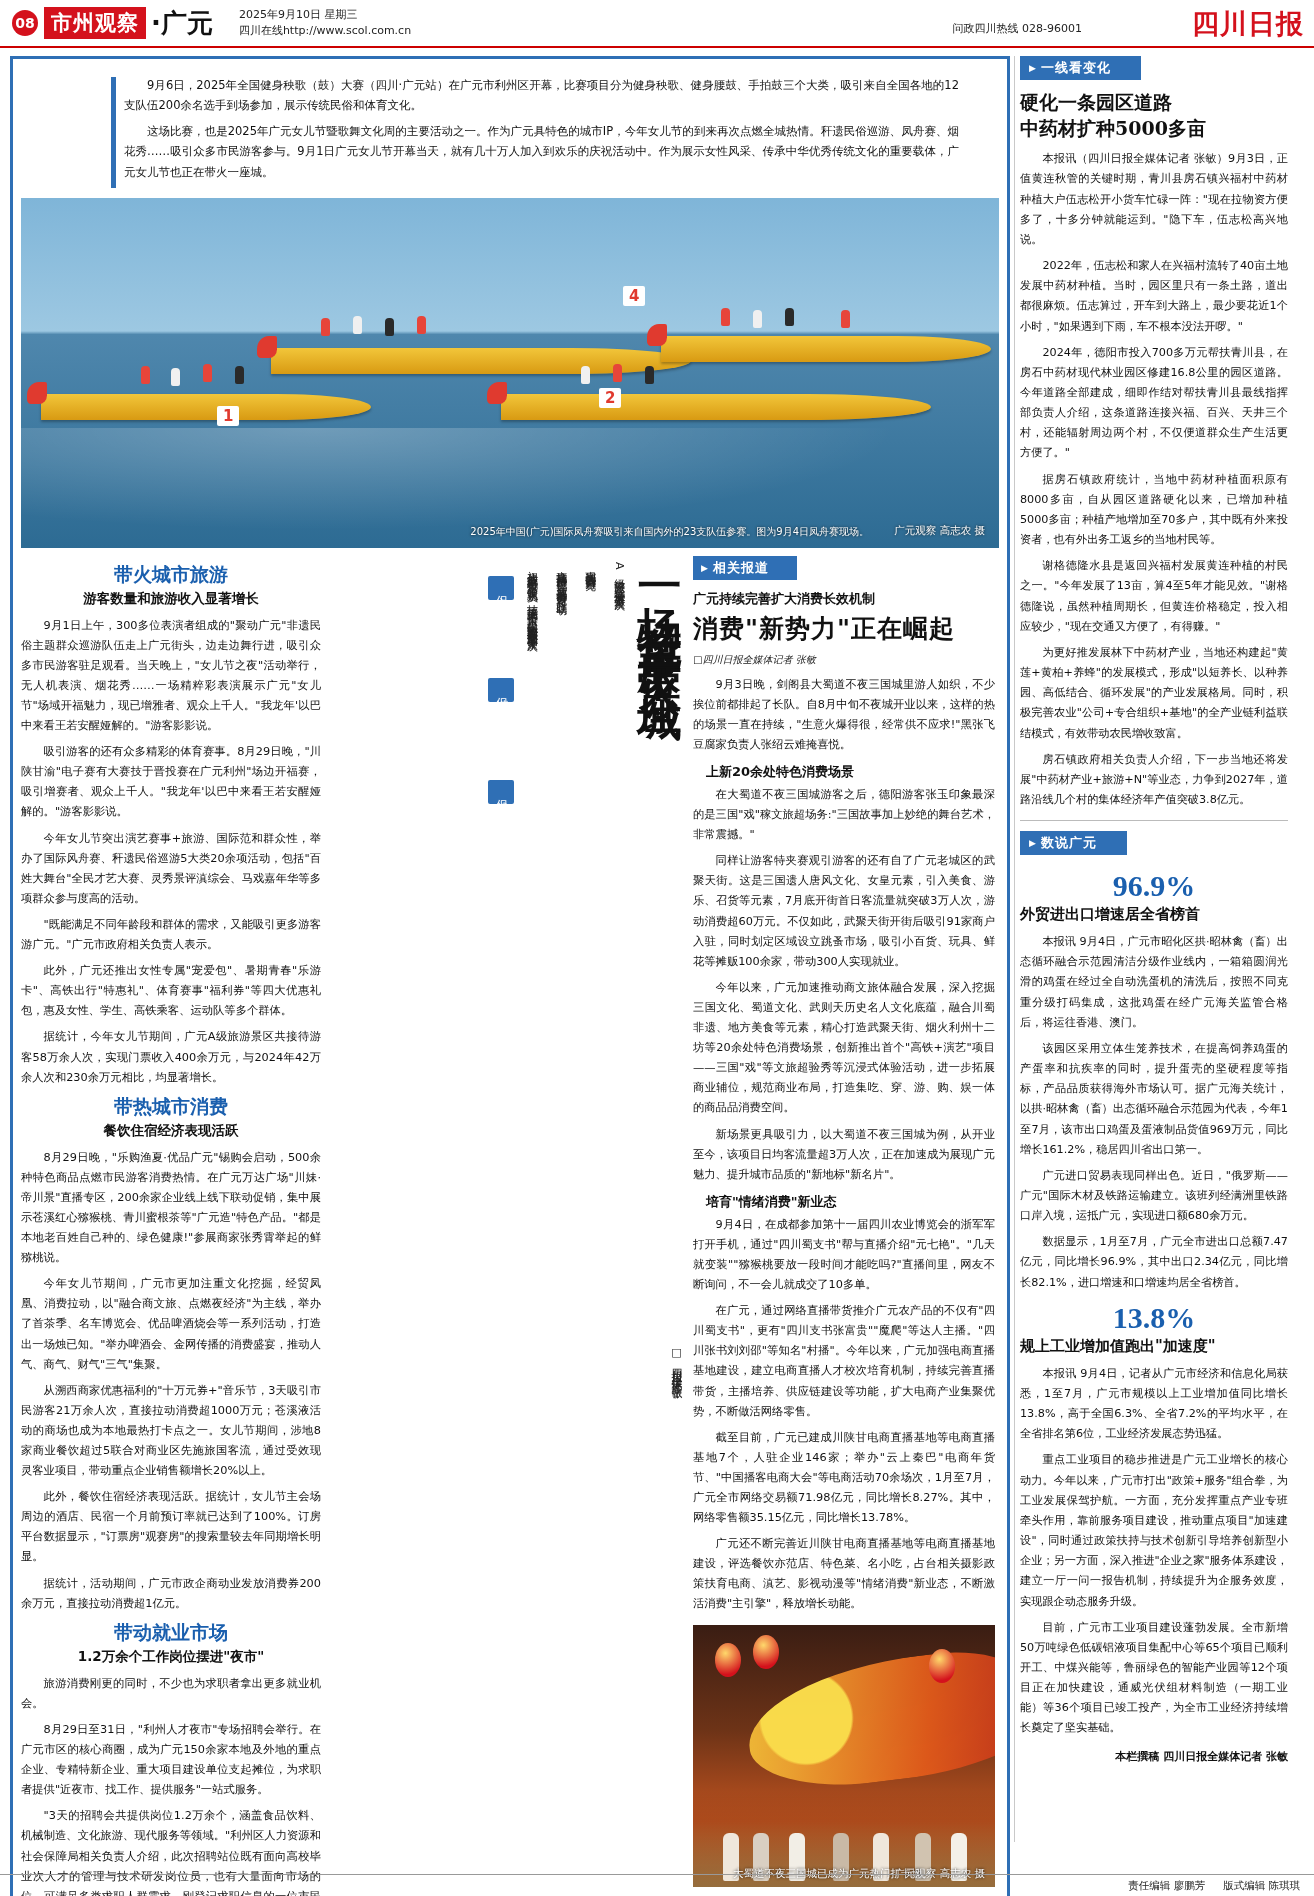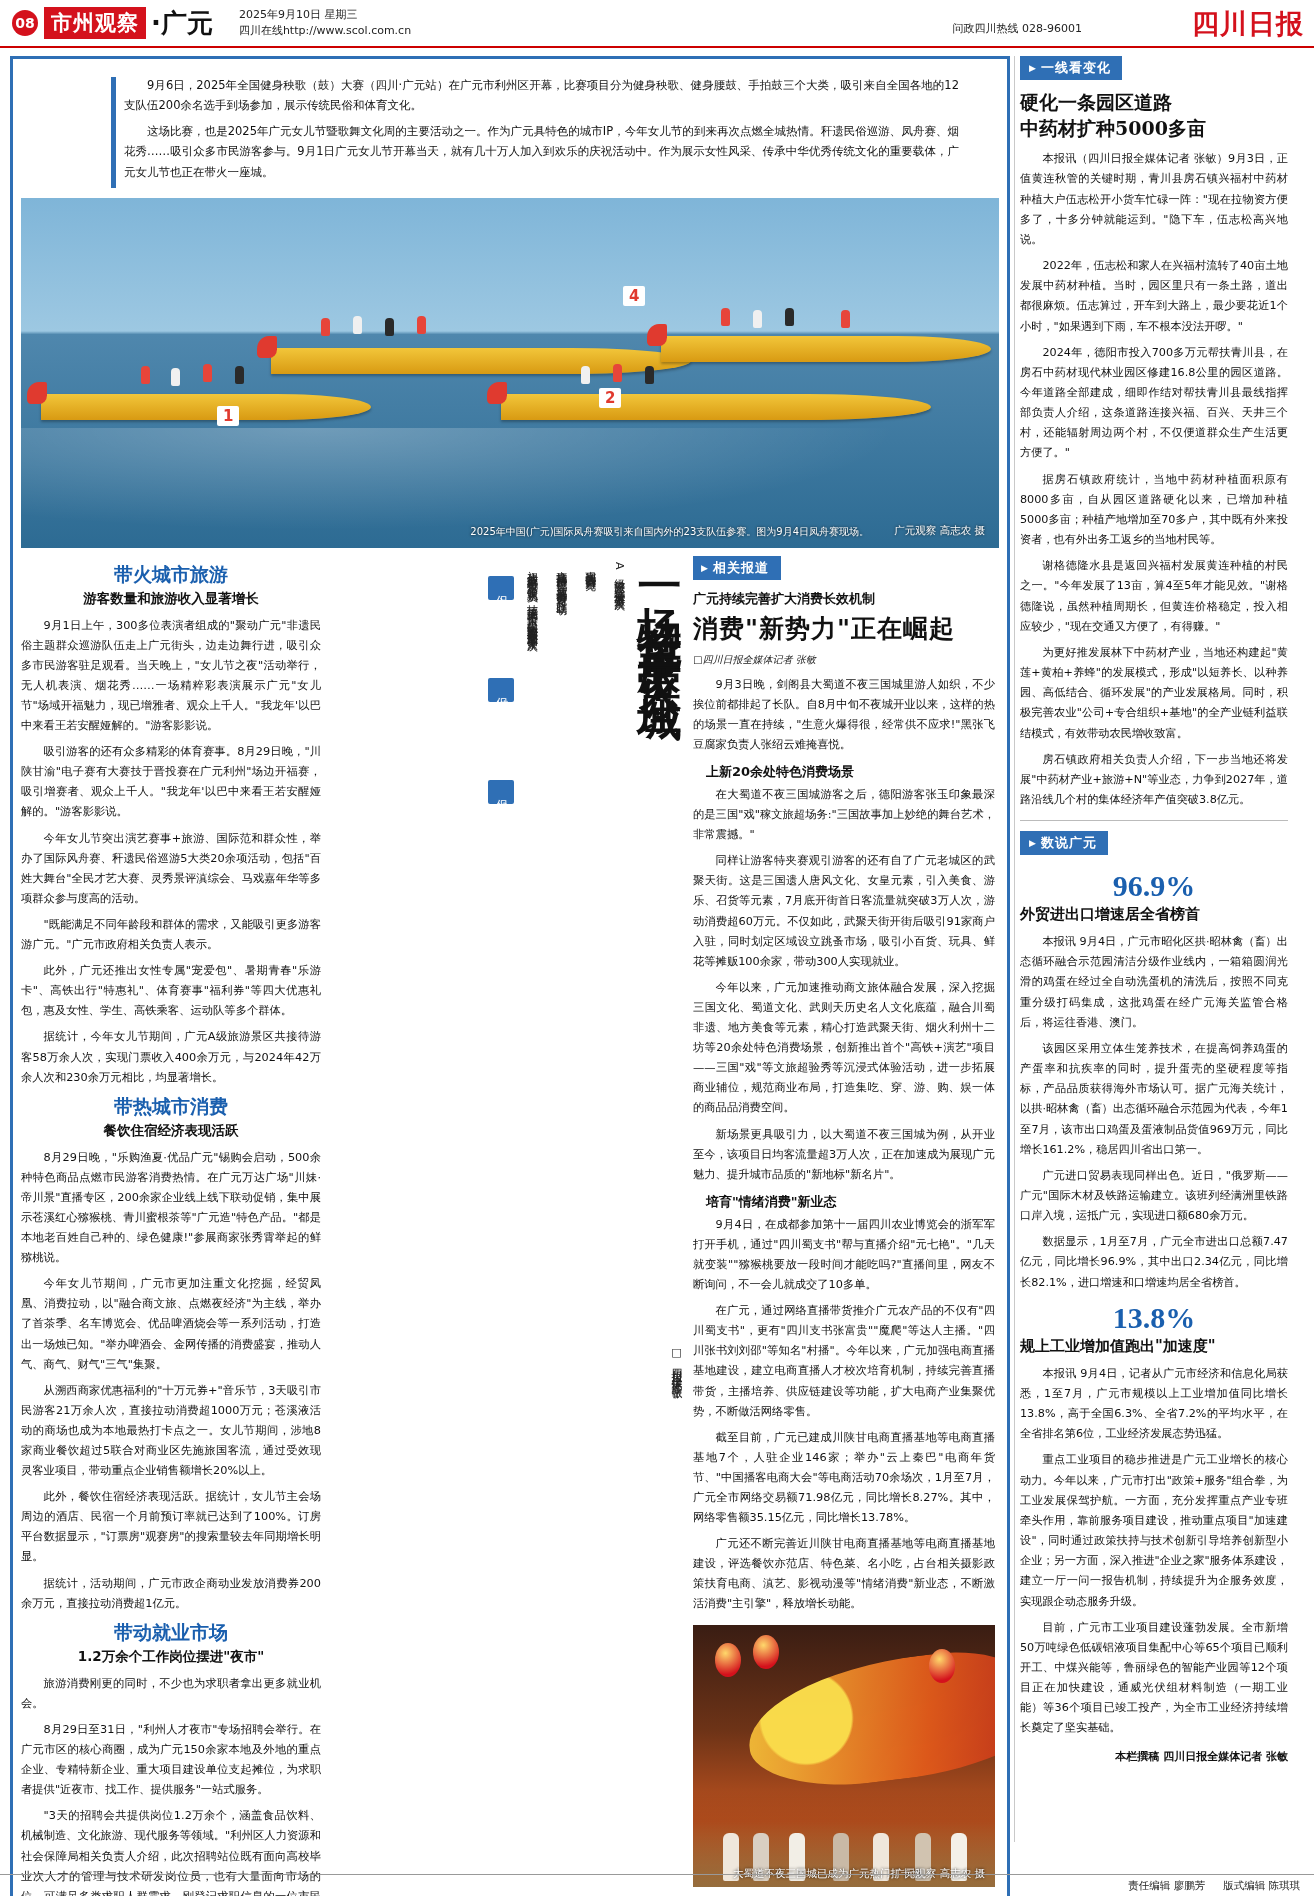--- a/index.html
+++ b/index.html
@@ -238,21 +238,21 @@
     margin-top: 10px;
   }
 
   
   .ribbon {
     display: inline-block;
     background: #2f6fb5;
     color: #fff;
     font-size: 13px;
     font-weight: bold;
-    padding: 3px 12px 3px 8px;
+    padding: 3px 28px 3px 8px;
     letter-spacing: 1px;
     position: relative;
     margin-bottom: 8px;
   }
   .ribbon::before {
     content: "▶";
     font-size: 9px;
     margin-right: 4px;
     vertical-align: 1px;
   }
@@ -312,21 +312,21 @@
   }
   .person { position:absolute; bottom: 6px; width: 16px; height: 48px; border-radius: 6px 6px 2px 2px; }
 
   
   .rbadge {
     display: inline-block;
     background: #2f6fb5;
     color: #fff;
     font-size: 13px;
     font-weight: bold;
-    padding: 3px 11px 3px 9px;
+    padding: 3px 30px 3px 9px;
     letter-spacing: 1px;
     margin-bottom: 6px;
   }
   .rbadge::before { content:"▶"; font-size:9px; margin-right:4px; vertical-align:1px; }
   .r-head {
     font-size: 19px;
     font-weight: bold;
     line-height: 1.35;
     margin: 4px 0 8px;
     font-family: "DejaVu Serif","Liberation Serif",serif;

